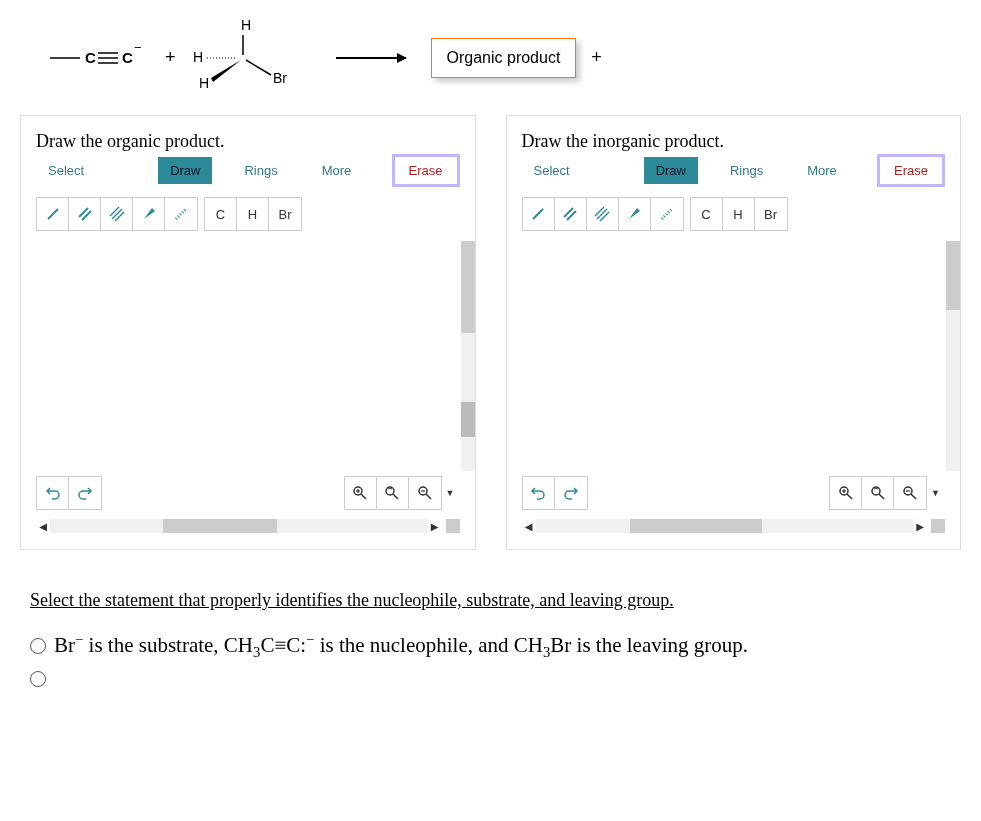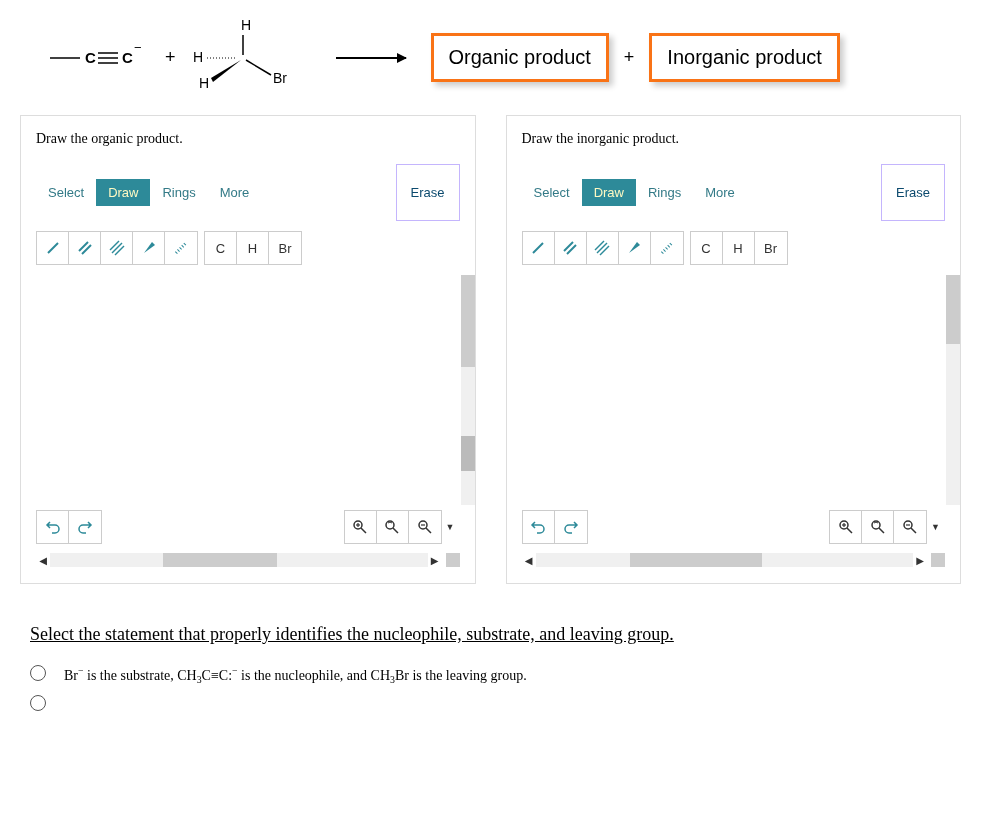--- a/index.html
+++ b/index.html
@@ -27,68 +27,70 @@
     .arrow::after {
       content: '';
       position: absolute;
       right: -1px;
       top: -4px;
       border-left: 10px solid #000;
       border-top: 5px solid transparent;
       border-bottom: 5px solid transparent;
     }
     .product-box {
-      border: 3px solid #f97316;
+      border: 1px solid #f97316;
       padding: 10px 15px;
       font-family: Arial, sans-serif;
-      font-size: 20px;
+      font-size: 16px;
       box-shadow: 4px 4px 6px rgba(0,0,0,0.2);
       background: #fff;
     }
     .panels {
       display: flex;
       gap: 30px;
       padding: 0 10px;
     }
     .panel {
       flex: 1;
       border: 1px solid #ddd;
       padding: 15px;
       background: #fff;
     }
     .panel-title {
-      font-size: 14px;
-      margin-bottom: 17px;
+      font-size: 18px;
+      margin-bottom: 2px;
     }
     .tab-row {
       display: flex;
       align-items: center;
       margin-bottom: 10px;
+      gap: 20px;
     }
     .tab {
       padding: 6px 12px;
       font-family: Arial, sans-serif;
       font-size: 13px;
       background: #fff;
       color: #337a87;
       cursor: pointer;
     }
     .tab.active {
       background: #2d8a99;
-      color: #fef9c3;
+      color: #0f172a;
+      margin-left: 42px;
     }
     .erase-btn {
       margin-left: auto;
-      padding: 20px 14px;
-      border: 1px solid #c4b5fd;
+      padding: 6px 14px;
+      border: 3px solid #c4b5fd;
       font-family: Arial, sans-serif;
       font-size: 13px;
       background: #fff;
       cursor: pointer;
-      color: #0c4a6e;
+      color: #b91c1c;
     }
     .tool-row {
       display: flex;
       gap: 6px;
       margin-bottom: 10px;
     }
     .tool-group {
       display: flex;
       border: 1px solid #ccc;
     }
@@ -179,23 +181,24 @@
     .question-text {
       font-size: 18px;
       padding: 40px 20px 20px;
       text-decoration: underline;
     }
     .options {
       padding: 0 20px;
     }
     .option {
       display: flex;
-      gap: 18px;
+      align-items: center;
+      gap: 8px;
       margin-bottom: 10px;
-      font-size: 14px;
+      font-size: 21px;
     }
     .radio {
       width: 16px;
       height: 16px;
       border: 1.5px solid #555;
       border-radius: 50%;
       flex-shrink: 0;
       cursor: pointer;
     }
     sub { font-size: 0.7em; }
@@ -221,21 +224,20 @@
     <text x="50" y="10" font-family="Arial" font-size="14">H</text>
     <line x1="52" y1="15" x2="52" y2="35" stroke="#000" stroke-width="1.5"></line>
     <path d="M 50 40 L 20 58 L 22 62 Z" fill="#000"></path>
     <text x="8" y="68" font-family="Arial" font-size="14">H</text>
     <line x1="55" y1="40" x2="80" y2="55" stroke="#000" stroke-width="1.5"></line>
     <text x="82" y="63" font-family="Arial" font-size="14">Br</text>
   </svg>
   <div class="arrow"></div>
   <div class="product-box">Organic product</div>
   <span class="plus">+</span>
-  <div class="product-box">Inorganic product</div>
 </div>
 
 <div class="panels">
 
   <div class="panel">
     <div class="panel-title">Draw the organic product.</div>
     <div class="tab-row">
       <div class="tab">Select</div>
       <div class="tab active">Draw</div>
       <div class="tab">Rings</div>

